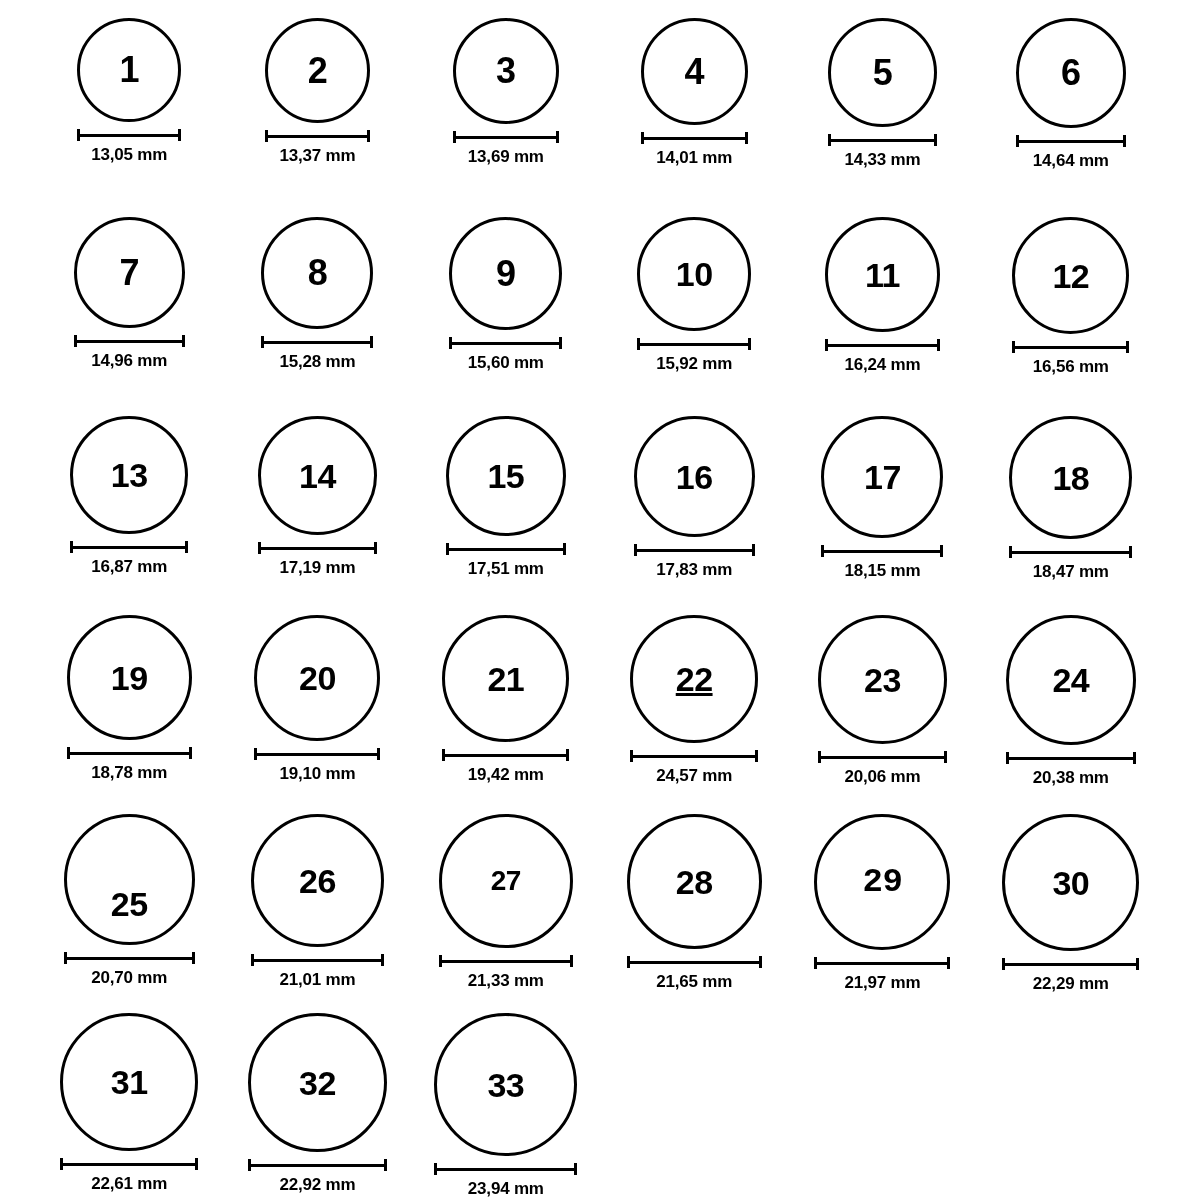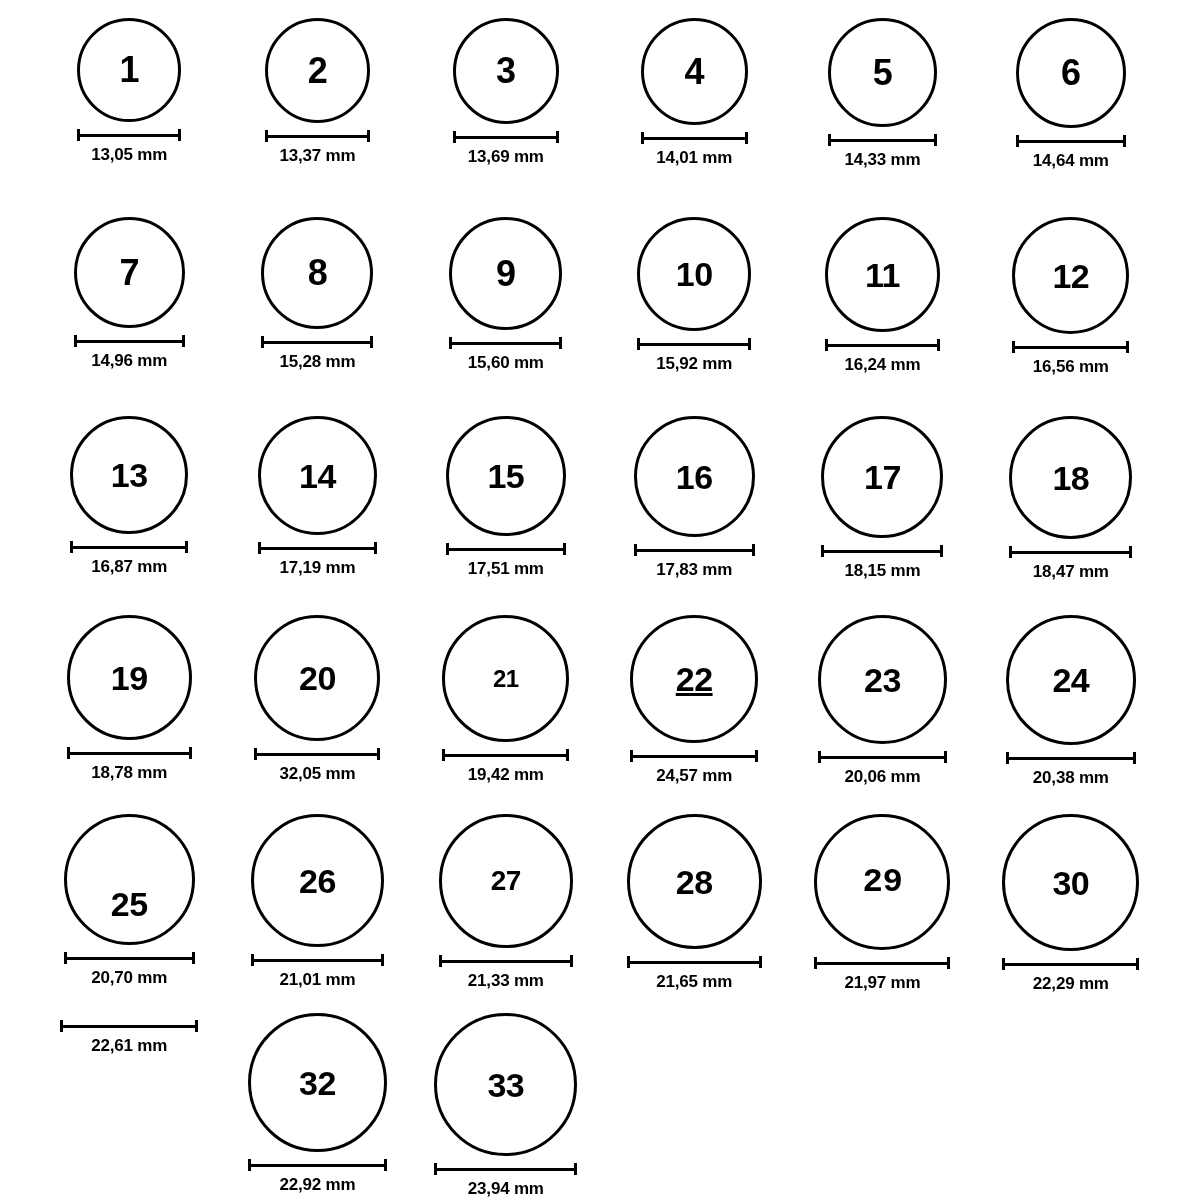--- a/index.html
+++ b/index.html
@@ -347,26 +347,26 @@
       <div class="cell">
         <div class="ring" style="width: 126px; height: 126px;">
           <span class="ring-label" style="font-size: 34px;">20</span>
         </div>
         <div class="dim">
           <div class="caliper" style="width: 126px;">
             <div class="bar"></div>
             <div class="tick left"></div>
             <div class="tick right"></div>
           </div>
-          <div class="mm">32,05 mm</div>
+          <div class="mm">19,10 mm</div>
         </div>
       </div>
       <div class="cell">
         <div class="ring" style="width: 127px; height: 127px;">
-          <span class="ring-label" style="font-size: 24px;">21</span>
+          <span class="ring-label" style="font-size: 34px;">21</span>
         </div>
         <div class="dim">
           <div class="caliper" style="width: 127px;">
             <div class="bar"></div>
             <div class="tick left"></div>
             <div class="tick right"></div>
           </div>
           <div class="mm">19,42 mm</div>
         </div>
       </div>
@@ -481,20 +481,23 @@
         <div class="dim">
           <div class="caliper" style="width: 137px;">
             <div class="bar"></div>
             <div class="tick left"></div>
             <div class="tick right"></div>
           </div>
           <div class="mm">22,29 mm</div>
         </div>
       </div>
       <div class="cell">
+        <div class="ring" style="width: 138px; height: 138px;">
+          <span class="ring-label" style="font-size: 34px;">31</span>
+        </div>
         <div class="dim">
           <div class="caliper" style="width: 138px;">
             <div class="bar"></div>
             <div class="tick left"></div>
             <div class="tick right"></div>
           </div>
           <div class="mm">22,61 mm</div>
         </div>
       </div>
       <div class="cell">

